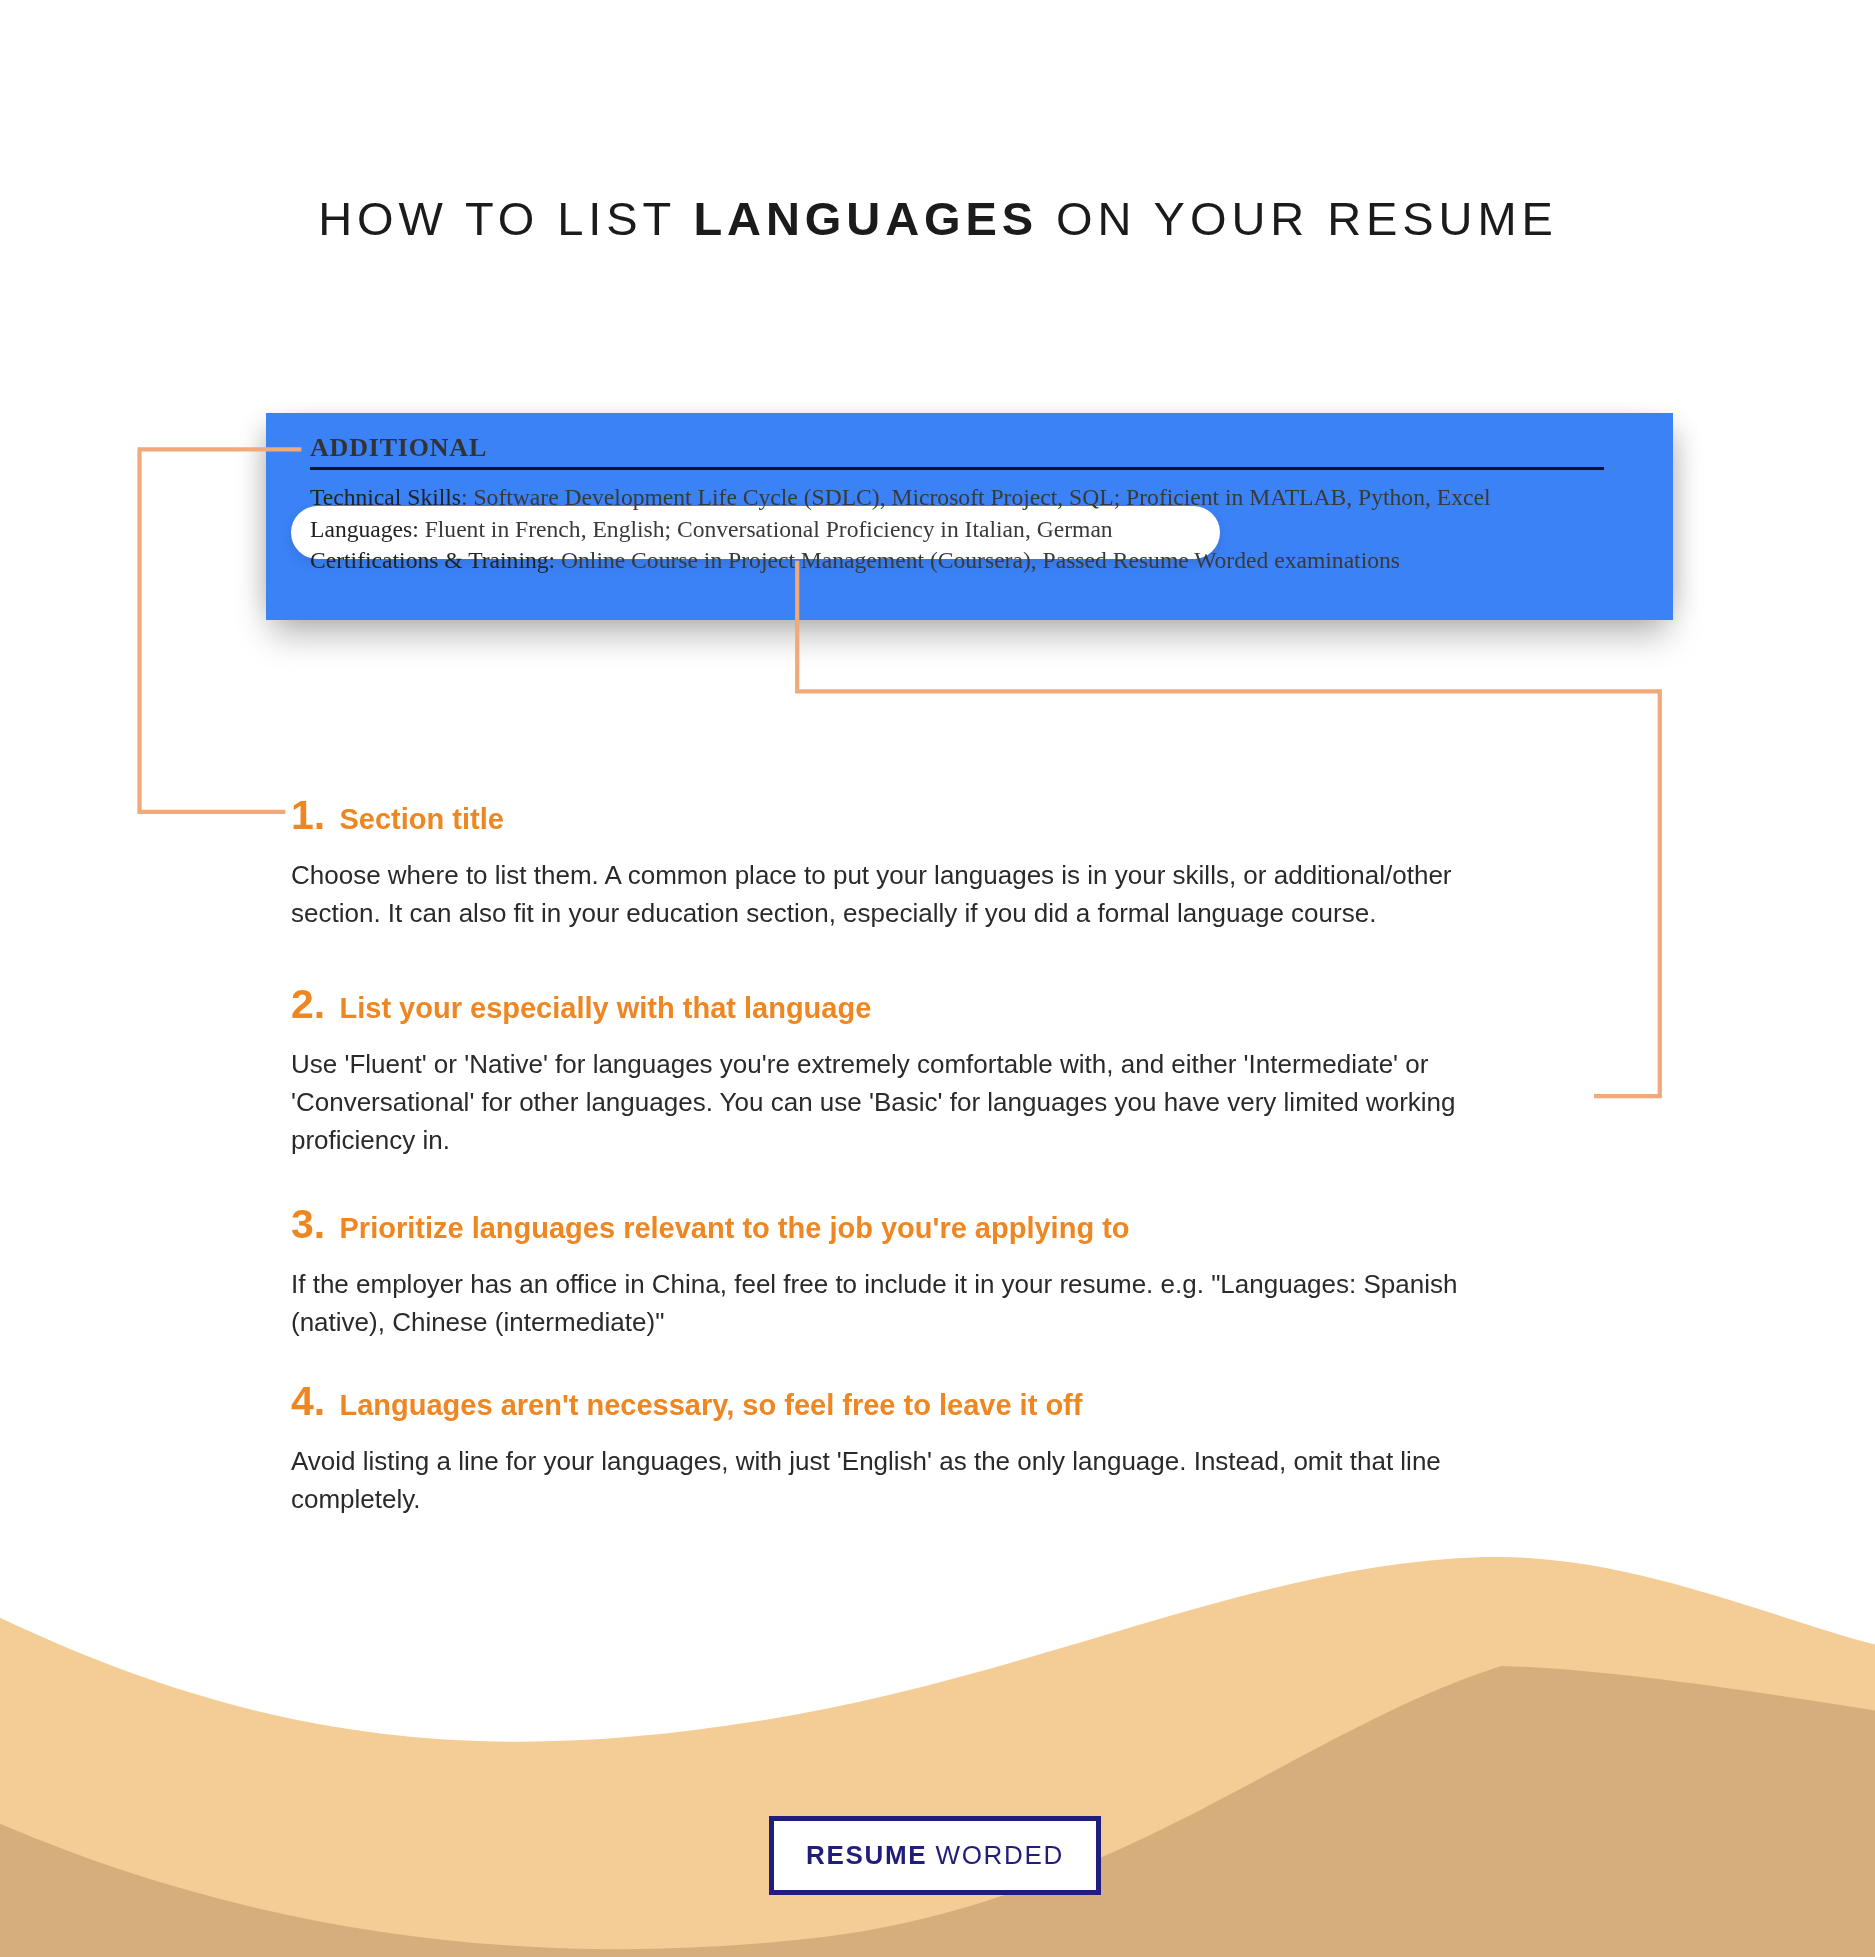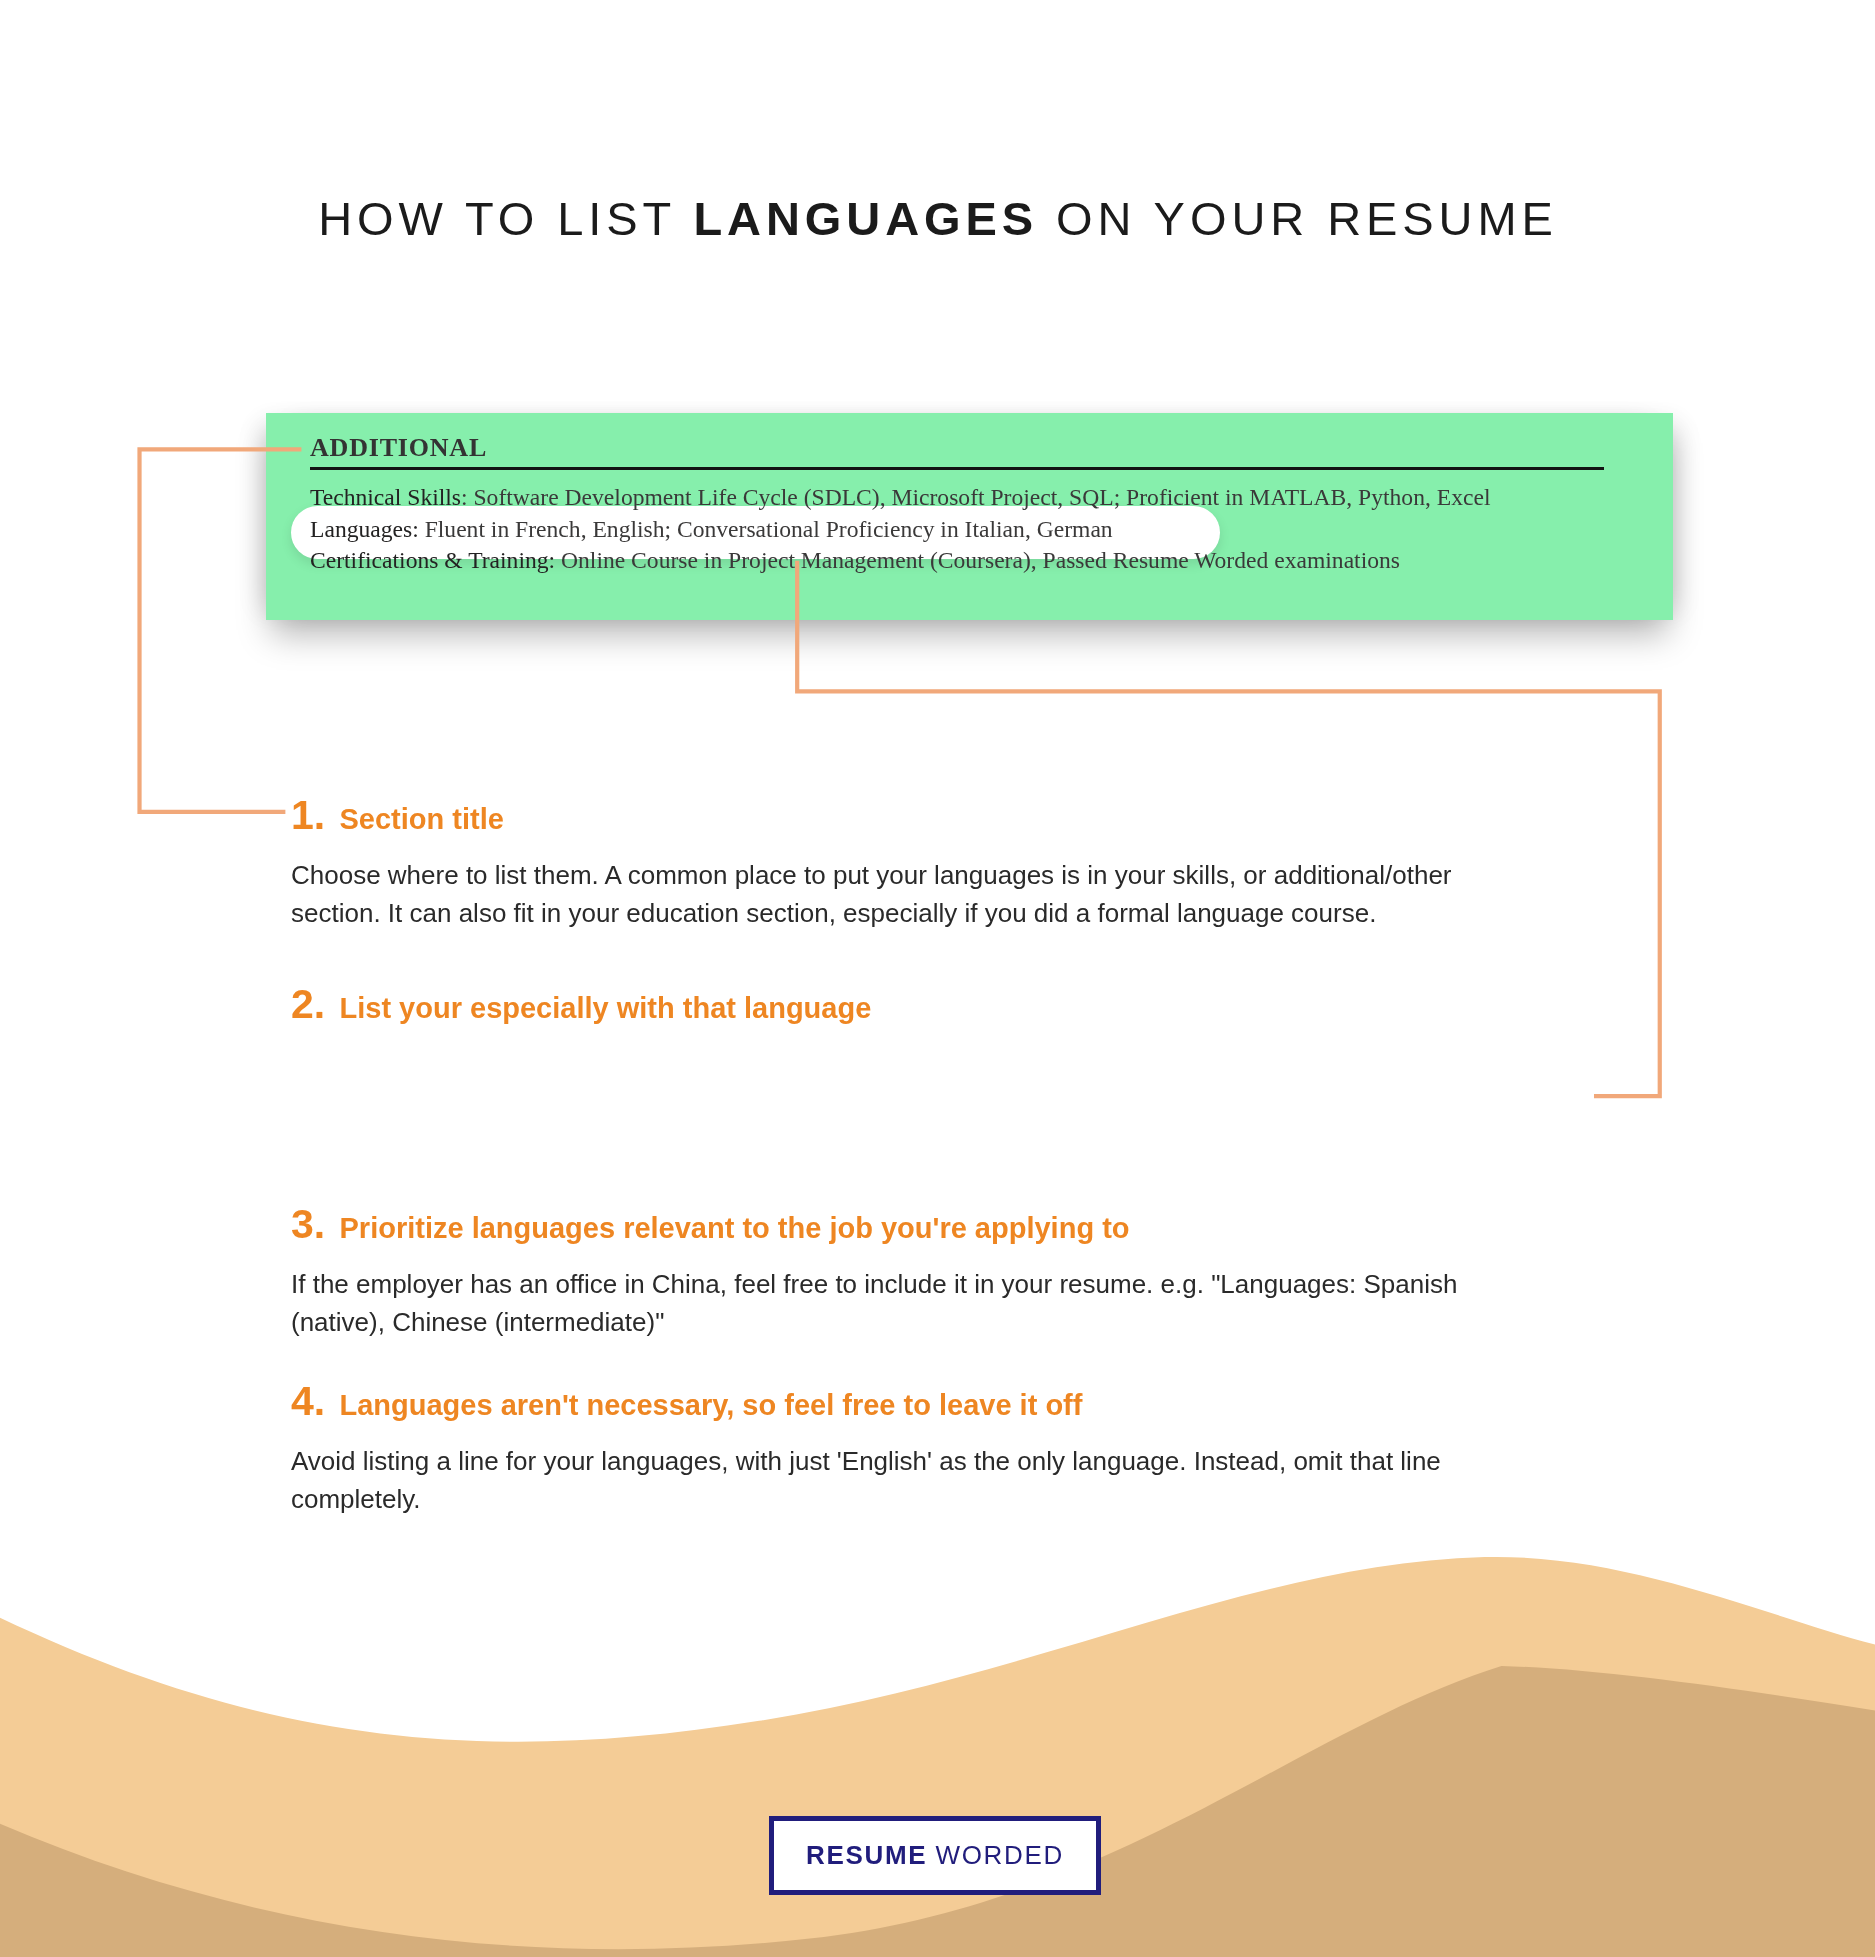--- a/index.html
+++ b/index.html
@@ -27,21 +27,21 @@
   svg.overlay{
     position:absolute;left:0;top:0;width:1876px;height:1957px;
     pointer-events:none;z-index:6;
   }
   svg.overlay path{fill:none;stroke-width:5px;}
 
   
   .resume-box{
     position:absolute;left:266px;top:413px;
     width:1407px;height:207px;
-    background:#86efac;
+    background:#3b82f6;
     box-shadow:0 20px 32px -5px rgba(0,0,0,0.28), 15px 0 25px -11.8px rgba(0,0,0,0.15), -15px 0 25px -11.8px rgba(0,0,0,0.15);
     z-index:2;
     font-family:"Liberation Serif",serif;
   }
   .r-heading{
     position:absolute;left:44px;top:20px;
     font-size:26px;font-weight:700;letter-spacing:0.8px;
     color:#343333;z-index:3;
   }
   .r-rule{
@@ -129,20 +129,23 @@
     </div>
     <p class="tip-body">Choose where to list them. A common place to put your languages is in your skills, or additional/other
 section. It can also fit in your education section, especially if you did a formal language course.</p>
   </section>
 
   <section class="tip tip2">
     <div class="tip-head">
       <span class="tip-num">2.</span>
       <span class="tip-title">List your especially with that language</span>
     </div>
+    <p class="tip-body">Use 'Fluent' or 'Native' for languages you're extremely comfortable with, and either 'Intermediate' or
+'Conversational' for other languages. You can use 'Basic' for languages you have very limited working
+proficiency in.</p>
   </section>
 
   <section class="tip tip3">
     <div class="tip-head">
       <span class="tip-num">3.</span>
       <span class="tip-title">Prioritize languages relevant to the job you're applying to</span>
     </div>
     <p class="tip-body">If the employer has an office in China, feel free to include it in your resume. e.g. "Languages: Spanish
 (native), Chinese (intermediate)"</p>
   </section>

